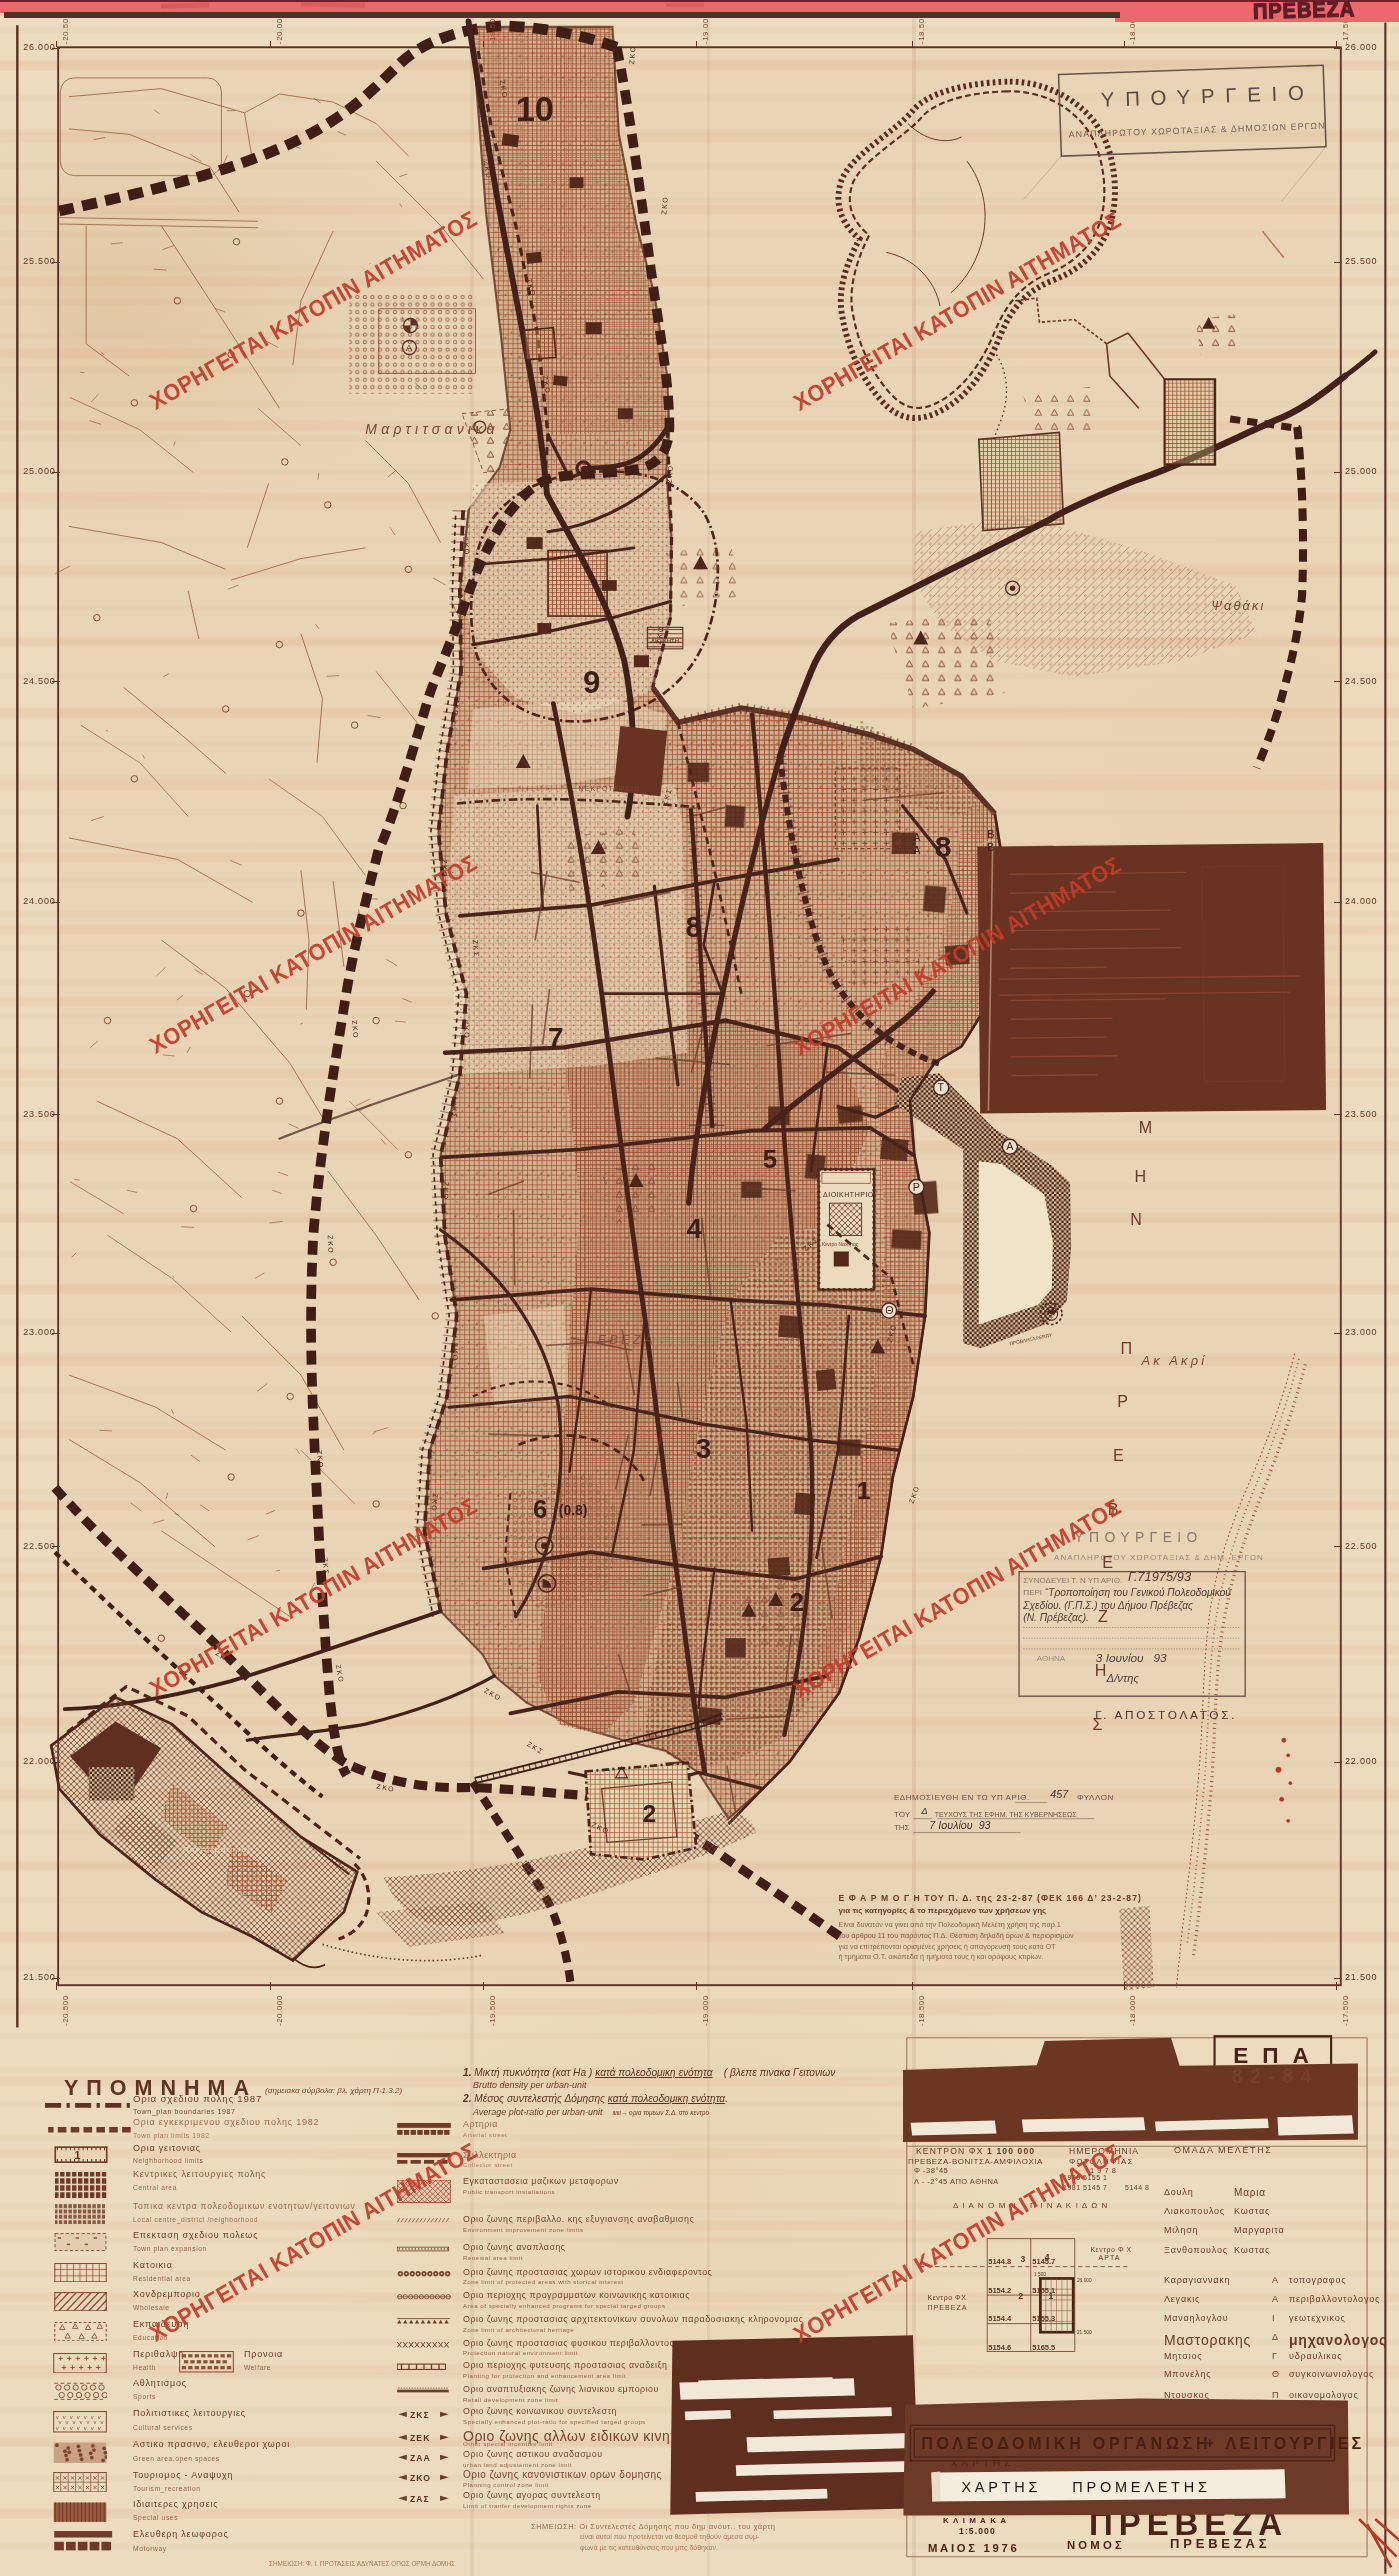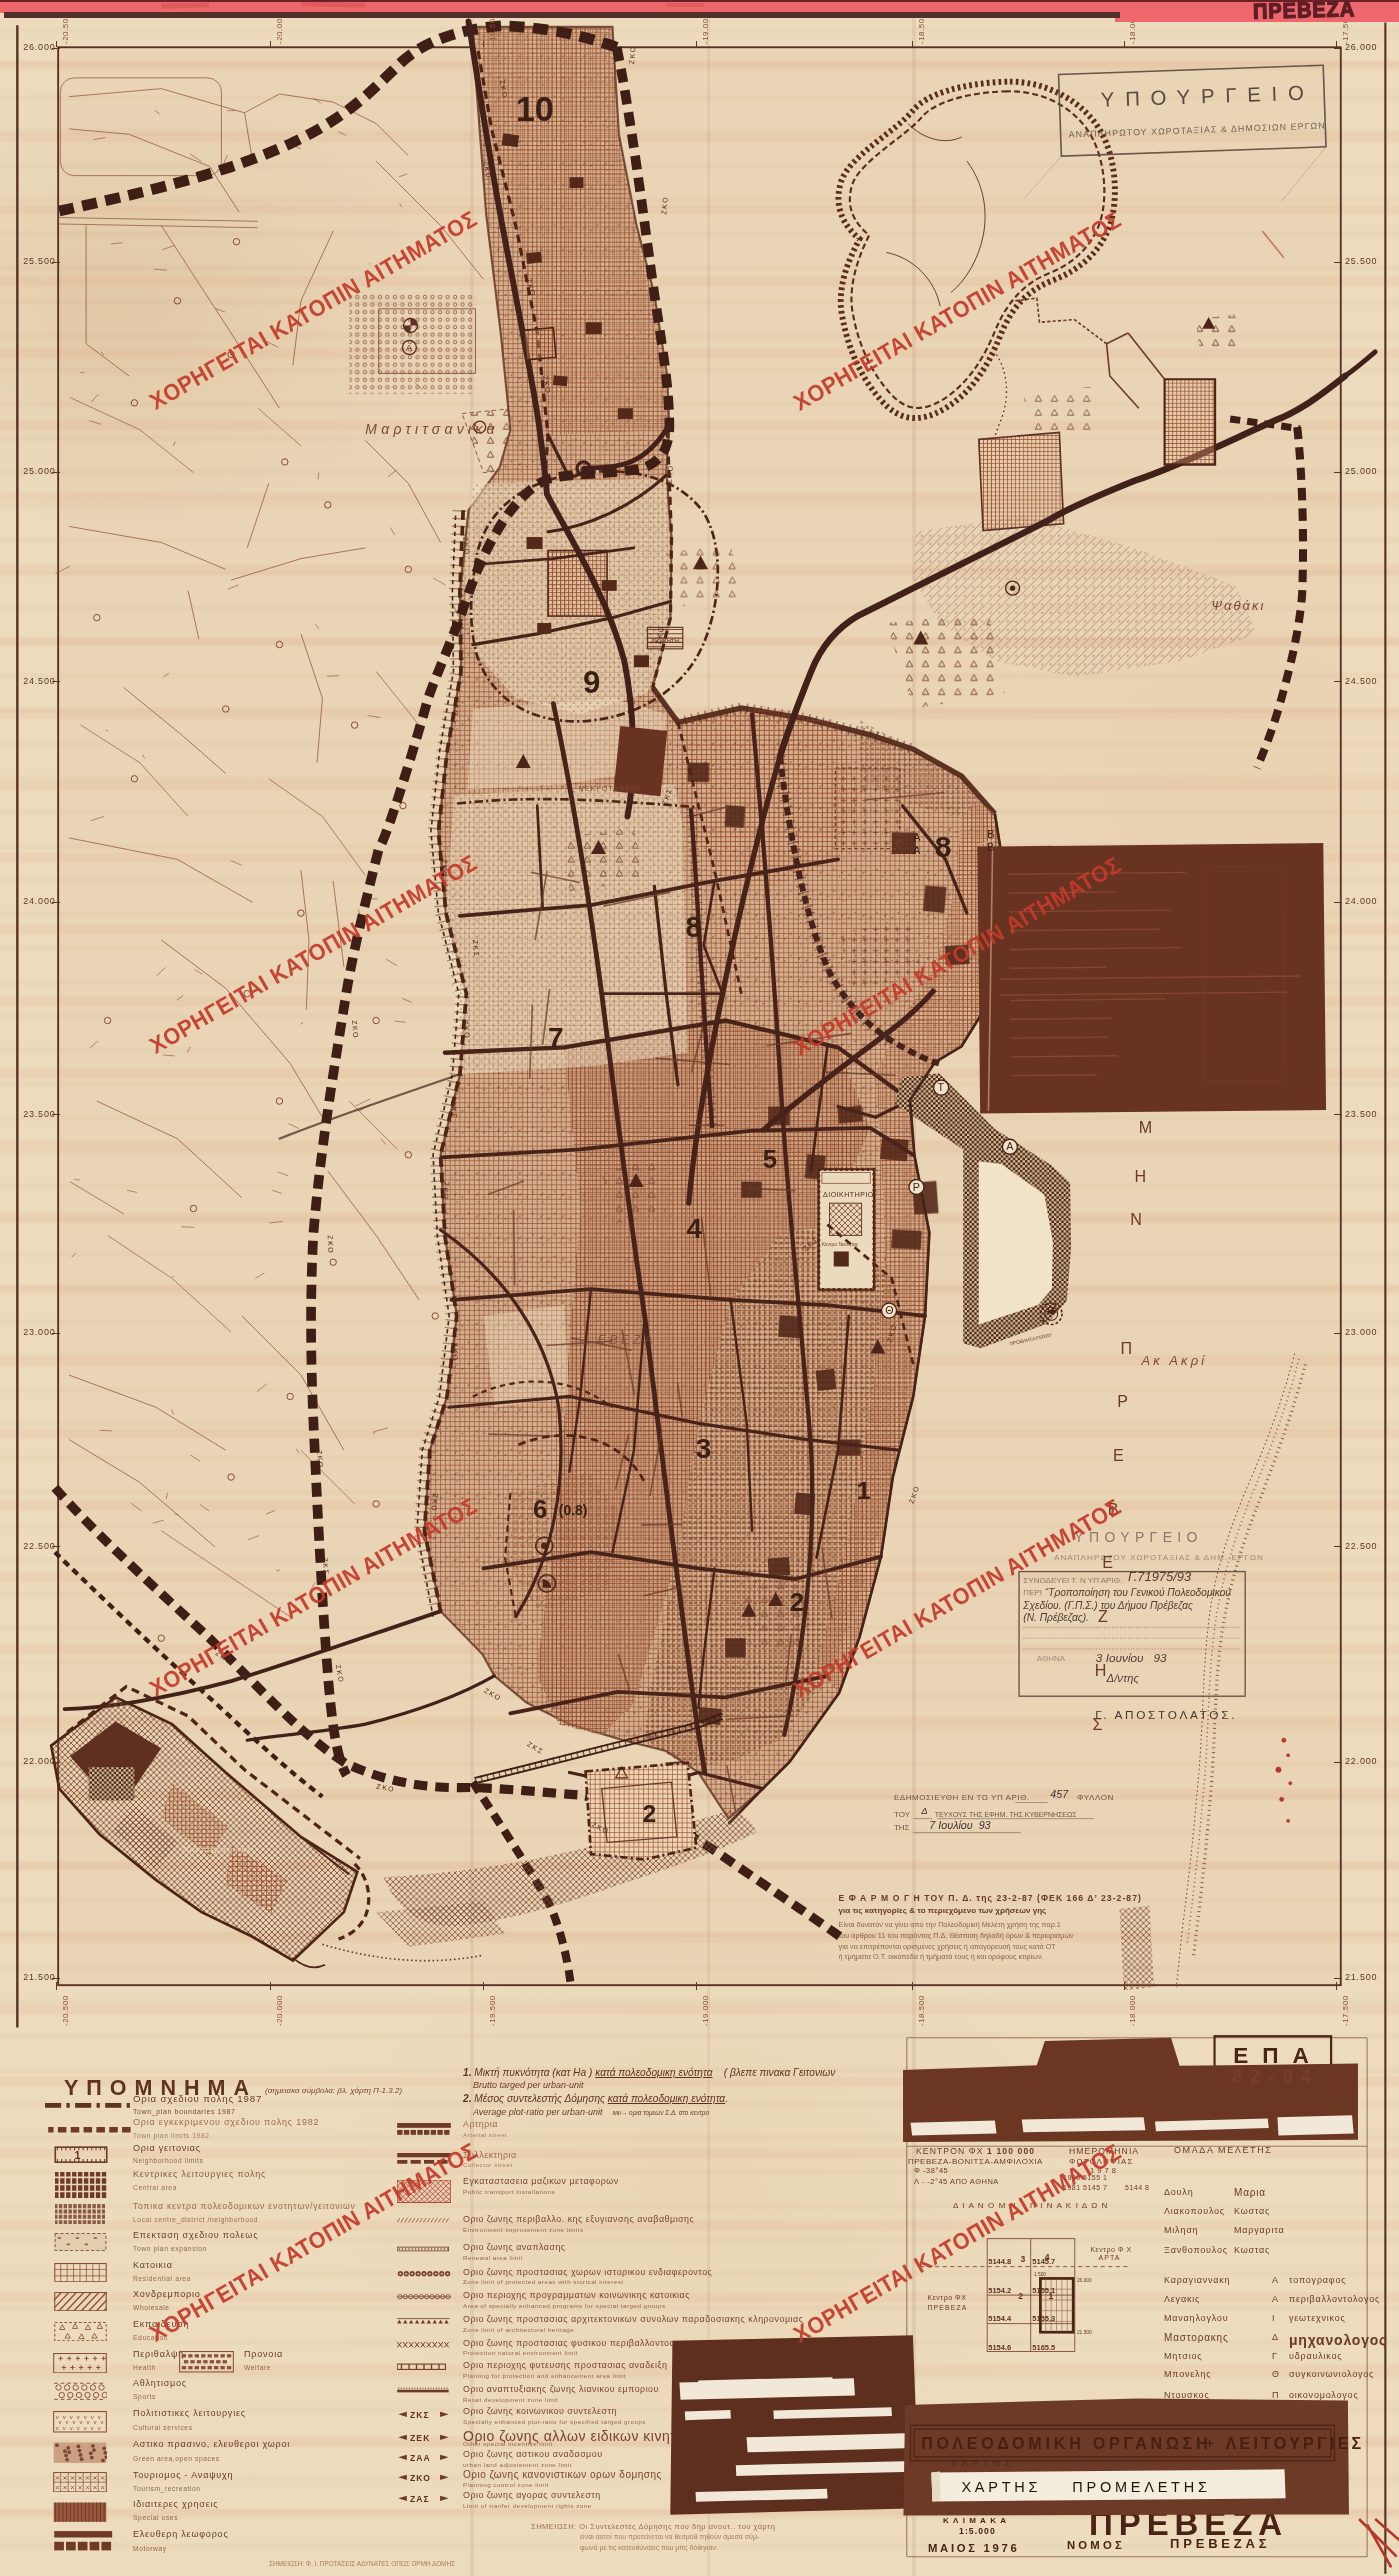--- a/index.html
+++ b/index.html
@@ -1077,21 +1077,21 @@
       <rect x="2" y="2" width="108" height="12" fill="#6f3a26"></rect>
       <rect x="2" y="22" width="18" height="16" fill="#6f3a26"></rect>
       <rect x="24" y="22" width="18" height="16" fill="#6f3a26"></rect>
       <rect x="46" y="22" width="18" height="16" fill="#6f3a26"></rect>
       <rect x="68" y="22" width="18" height="16" fill="#6f3a26"></rect>
       <rect x="90" y="22" width="18" height="16" fill="#6f3a26"></rect>
     </svg>
   <div class="lg" style="left:133px;top:2529px;font-size:9px;letter-spacing:0.8px;color:#6a3a28">Ελευθερη  λεωφορος</div>
   <div class="lge" style="left:133px;top:2545px;font-size:6.7px;letter-spacing:0.6px;color:#96654b">Motorway</div>
   <div class="lg" style="left:463px;top:2067px;font-size:10.2px;font-style:italic;color:#5f3222"><b>1.</b> Μικτή πυκνότητα (κατ Ha ) <u>κατά πολεοδομικη ενότητα</u> &nbsp;&nbsp;&nbsp;( βλεπε πινακα Γειτονιων</div>
-  <div class="lg" style="left:473px;top:2080px;font-size:9px;font-style:italic;color:#6a3a28">Brutto targed per urban-unit</div>
+  <div class="lg" style="left:473px;top:2080px;font-size:9px;font-style:italic;color:#6a3a28">Brutto density per urban-unit</div>
   <div class="lg" style="left:463px;top:2093px;font-size:10.2px;font-style:italic;color:#5f3222"><b>2.</b> Μέσος συντελεστής Δόμησης <u>κατά πολεοδομικη ενότητα</u>.</div>
   <div class="lg" style="left:473px;top:2107px;font-size:9px;font-style:italic;color:#6a3a28">Average plot-ratio per urban-unit &nbsp;&nbsp;&nbsp;<span style="font-size:6.4px">ιιιιιι→ ορια τομεων Σ.Δ. στο κεντρο</span></div>
   <svg class="abs" style="left:397px;top:2123px;z-index:20" width="54" height="11.8" viewBox="0 0 100 22">
       <rect x="0" y="0" width="100" height="9" fill="#6f3a26"></rect>
       <rect x="0.0" y="13" width="10" height="9" fill="#6f3a26"></rect>
       <rect x="12.5" y="13" width="10" height="9" fill="#6f3a26"></rect>
       <rect x="25.0" y="13" width="10" height="9" fill="#6f3a26"></rect>
       <rect x="37.5" y="13" width="10" height="9" fill="#6f3a26"></rect>
       <rect x="50.0" y="13" width="10" height="9" fill="#6f3a26"></rect>
       <rect x="62.5" y="13" width="10" height="9" fill="#6f3a26"></rect>
@@ -1369,21 +1369,21 @@
   <div class="tb" style="left:1234px;top:2245px;font-size:9px;letter-spacing:0.8px;color:#6a3a28;font-weight:normal;white-space:nowrap">Κωστας</div>
   <div class="tb" style="left:1164px;top:2275px;font-size:9px;letter-spacing:0.8px;color:#6a3a28;font-weight:normal;white-space:nowrap">Καραγιαννακη</div>
   <div class="tb" style="left:1272px;top:2275px;font-size:9px;letter-spacing:0.5px;color:#6a3a28;font-weight:normal;white-space:nowrap">Α</div>
   <div class="tb" style="left:1289px;top:2275px;font-size:9px;letter-spacing:0.8px;color:#6a3a28;font-weight:normal;white-space:nowrap">τοπογραφος</div>
   <div class="tb" style="left:1164px;top:2294px;font-size:9px;letter-spacing:0.8px;color:#6a3a28;font-weight:normal;white-space:nowrap">Λεγακις</div>
   <div class="tb" style="left:1272px;top:2294px;font-size:9px;letter-spacing:0.5px;color:#6a3a28;font-weight:normal;white-space:nowrap">Α</div>
   <div class="tb" style="left:1289px;top:2294px;font-size:9px;letter-spacing:0.8px;color:#6a3a28;font-weight:normal;white-space:nowrap">περιβαλλοντολογος</div>
   <div class="tb" style="left:1164px;top:2313px;font-size:9px;letter-spacing:0.8px;color:#6a3a28;font-weight:normal;white-space:nowrap">Μαναηλογλου</div>
   <div class="tb" style="left:1272px;top:2313px;font-size:9px;letter-spacing:0.5px;color:#6a3a28;font-weight:normal;white-space:nowrap">Ι</div>
   <div class="tb" style="left:1289px;top:2313px;font-size:9px;letter-spacing:0.8px;color:#6a3a28;font-weight:normal;white-space:nowrap">γεωτεχνικος</div>
-  <div class="tb" style="left:1164px;top:2332px;font-size:10px;letter-spacing:0.8px;color:#6a3a28;font-weight:normal;white-space:nowrap">Μαστορακης</div>
+  <div class="tb" style="left:1164px;top:2332px;font-size:14px;letter-spacing:0.8px;color:#6a3a28;font-weight:normal;white-space:nowrap">Μαστορακης</div>
   <div class="tb" style="left:1272px;top:2332px;font-size:9px;letter-spacing:0.5px;color:#6a3a28;font-weight:normal;white-space:nowrap">Δ</div>
   <div class="tb" style="left:1289px;top:2332px;font-size:14px;letter-spacing:0.8px;color:#6a3a28;font-weight:bold;white-space:nowrap">μηχανολογος</div>
   <div class="tb" style="left:1164px;top:2351px;font-size:9px;letter-spacing:0.8px;color:#6a3a28;font-weight:normal;white-space:nowrap">Μητσιος</div>
   <div class="tb" style="left:1272px;top:2351px;font-size:9px;letter-spacing:0.5px;color:#6a3a28;font-weight:normal;white-space:nowrap">Γ</div>
   <div class="tb" style="left:1289px;top:2351px;font-size:9px;letter-spacing:0.8px;color:#6a3a28;font-weight:normal;white-space:nowrap">υδραυλικος</div>
   <div class="tb" style="left:1164px;top:2369px;font-size:9px;letter-spacing:0.8px;color:#6a3a28;font-weight:normal;white-space:nowrap">Μπονελης</div>
   <div class="tb" style="left:1272px;top:2369px;font-size:9px;letter-spacing:0.5px;color:#6a3a28;font-weight:normal;white-space:nowrap">Θ</div>
   <div class="tb" style="left:1289px;top:2369px;font-size:9px;letter-spacing:0.8px;color:#6a3a28;font-weight:normal;white-space:nowrap">συγκοινωνιολογος</div>
   <div class="tb" style="left:1164px;top:2390px;font-size:9px;letter-spacing:0.8px;color:#6a3a28;font-weight:normal;white-space:nowrap">Ντουσκος</div>
   <div class="tb" style="left:1272px;top:2390px;font-size:9px;letter-spacing:0.5px;color:#6a3a28;font-weight:normal;white-space:nowrap">Π</div>

